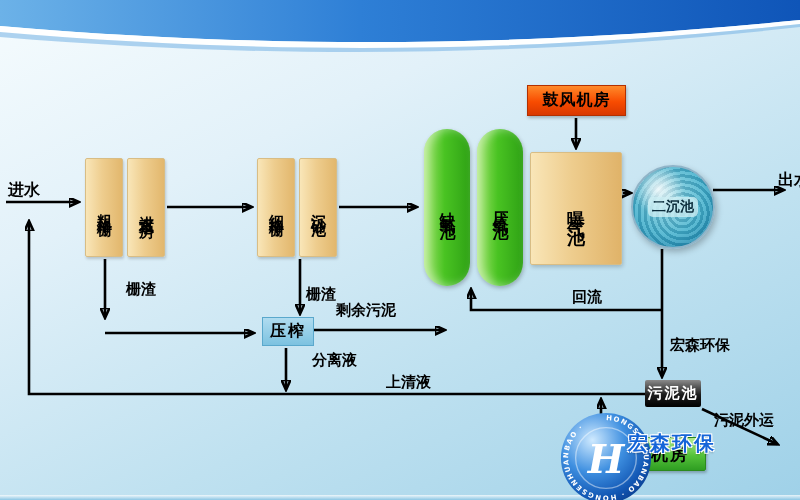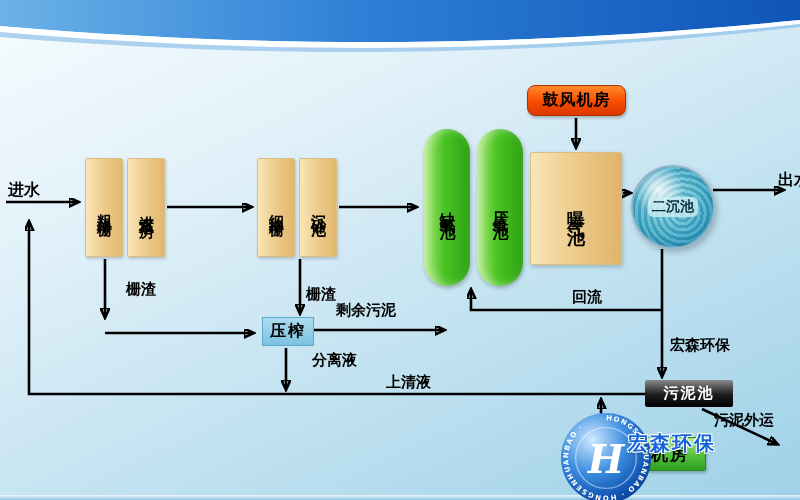--- a/index.html
+++ b/index.html
@@ -24,21 +24,21 @@
     border:1px solid #d8bd85; border-radius:2px; box-shadow:1px 2px 3px rgba(0,0,0,.18);
     font-size:15px; letter-spacing:4px; }
   .capsule { border-radius:24px;
     background:linear-gradient(90deg,#9fe468 0%,#49c322 45%,#2fa215 100%);
     box-shadow:inset 5px 0 10px rgba(255,255,255,.45), 1px 2px 4px rgba(0,0,0,.25);
     font-size:16px; letter-spacing:6px; }
   .aeration { background:linear-gradient(90deg,#f9e6b8 0%,#eecd8e 45%,#e0b369 100%);
     border:1px solid #d8bd85; border-radius:2px; box-shadow:1px 2px 4px rgba(0,0,0,.2);
     font-size:18px; letter-spacing:8px; }
   .blower { background:linear-gradient(180deg,#ff8a2a 0%,#f84b00 55%,#d93800 100%);
-    border:1px solid #b33000; border-radius:8px; font-size:16px; letter-spacing:1px;
+    border:1px solid #b33000; border-radius:0; font-size:16px; letter-spacing:1px;
     box-shadow:1px 2px 3px rgba(0,0,0,.25); }
   .clarifier { border-radius:50%;
     background:
       radial-gradient(circle at 32% 28%, rgba(255,255,255,.85) 0%, rgba(255,255,255,0) 32%),
       repeating-radial-gradient(circle at 62% 58%, rgba(20,90,120,.25) 0 3px, rgba(255,255,255,.12) 3px 6px),
       radial-gradient(circle at 45% 40%, #9fdde8 0%, #45b1cd 55%, #1f86ad 82%, #14618a 100%);
     border:2px solid #8fb4c8; box-shadow:2px 3px 6px rgba(0,0,0,.25);justify-content:center; }
   .clarifier .band { background:rgba(205,238,244,.78); padding:1px 4px; border-radius:5px;
     font-size:14px; font-weight:bold; color:#0a2b3a; }
   .press { background:linear-gradient(180deg,#b0dcf0 0%,#7cc2e0 100%);
@@ -111,21 +111,21 @@
   <div class="node aeration vtext" style="left:530px;top:152px;width:92px;height:113px;">曝气池</div>
 
   <div class="node blower" style="left:527px;top:85px;width:99px;height:31px;">鼓风机房</div>
 
   <div class="node clarifier" style="left:631px;top:165px;width:84px;height:84px;">
     <span class="band">二沉池</span>
   </div>
 
   <div class="node press" style="left:262px;top:317px;width:52px;height:29px;">压榨</div>
 
-  <div class="node sludge" style="left:645px;top:380px;width:88px;height:27px;">污泥池</div>
+  <div class="node sludge" style="left:645px;top:380px;width:56px;height:27px;">污泥池</div>
 
   <div class="node dewater" style="left:596px;top:437px;width:110px;height:34px;">脱水机房</div>
 
   <div class="label big" style="left:8px;top:180px;">进水</div>
   <div class="label big" style="left:742px;top:170px;margin-left:36px;">出水</div>
   <div class="label" style="left:126px;top:280px;">栅渣</div>
   <div class="label" style="left:306px;top:285px;">栅渣</div>
   <div class="label" style="left:336px;top:301px;">剩余污泥</div>
   <div class="label" style="left:312px;top:351px;">分离液</div>
   <div class="label" style="left:386px;top:373px;">上清液</div>

